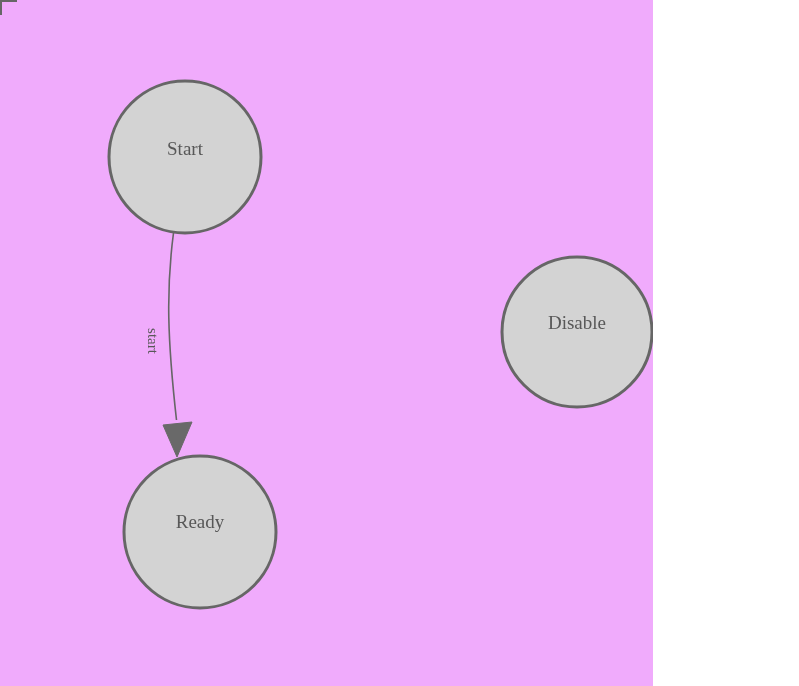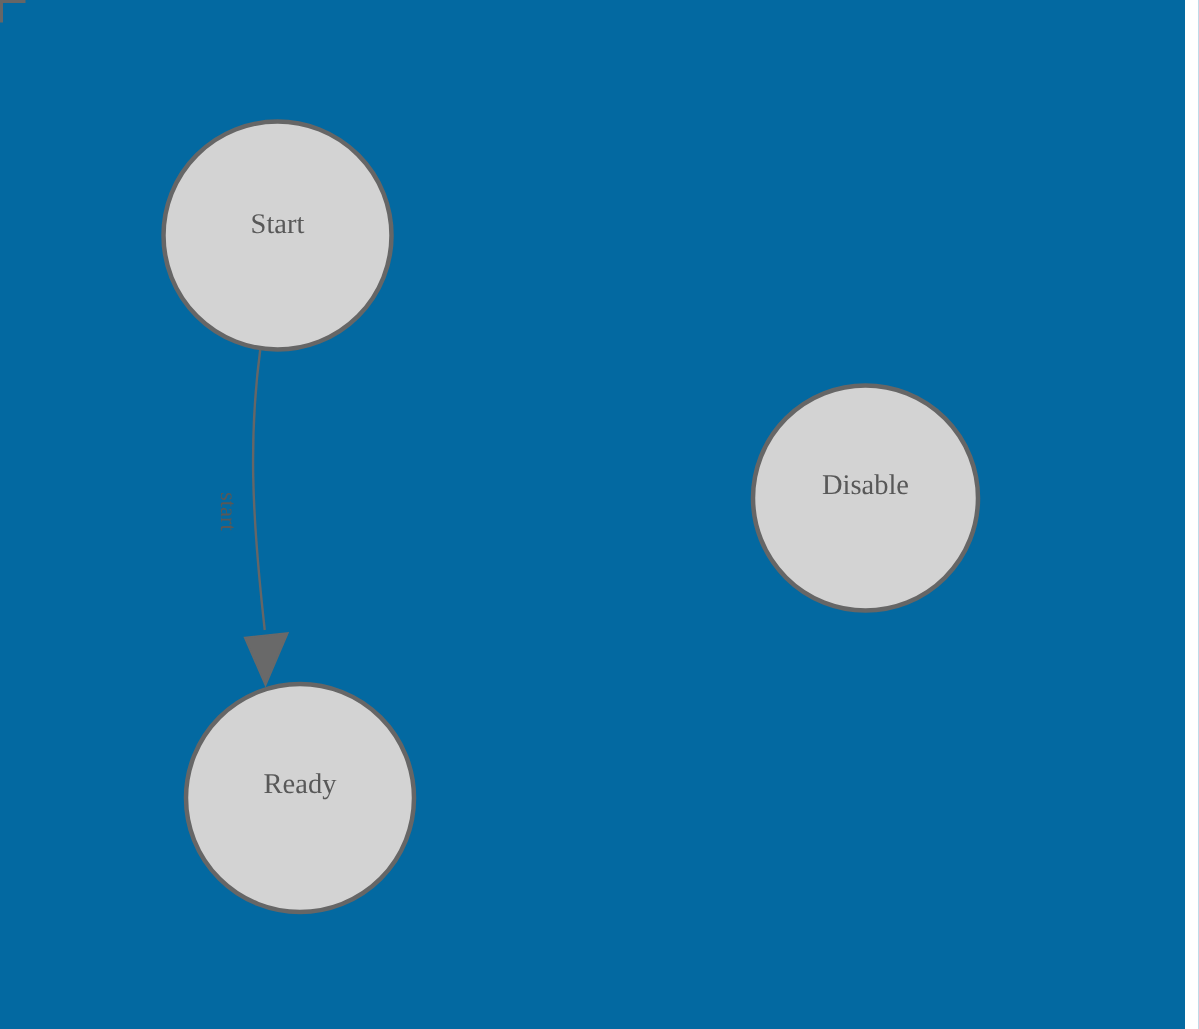--- a/index.html
+++ b/index.html
@@ -6,23 +6,23 @@
   html, body {
     margin: 0;
     padding: 0;
     background: #ffffff;
   }
   body {
     font-family: "Liberation Serif", "DejaVu Serif", serif;
   }
   #canvas {
     position: relative;
-    width: 790px;
+    width: 653px;
     height: 686px;
-    background: #0369a1;
+    background: #f0abfc;
     overflow: hidden;
   }
   #diagram-svg {
     position: absolute;
     left: 0;
     top: 0;
     width: 799px;
     height: 686px;
   }
   .node-circle {

